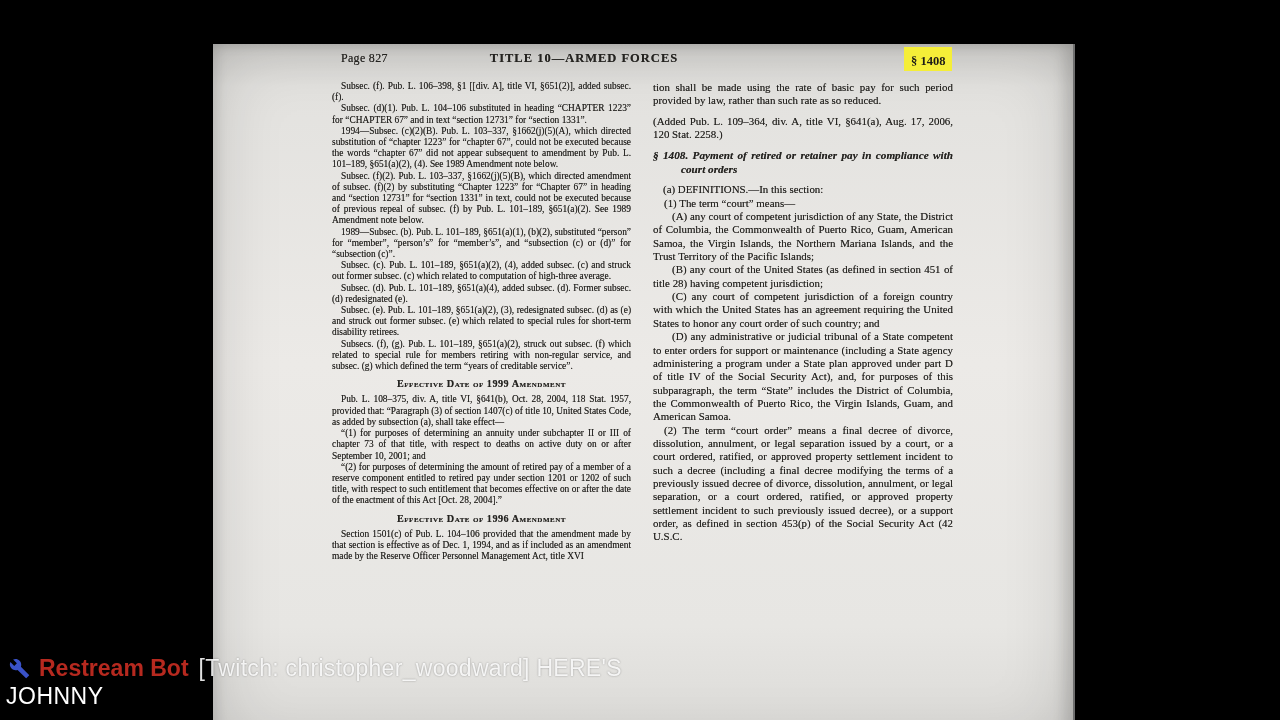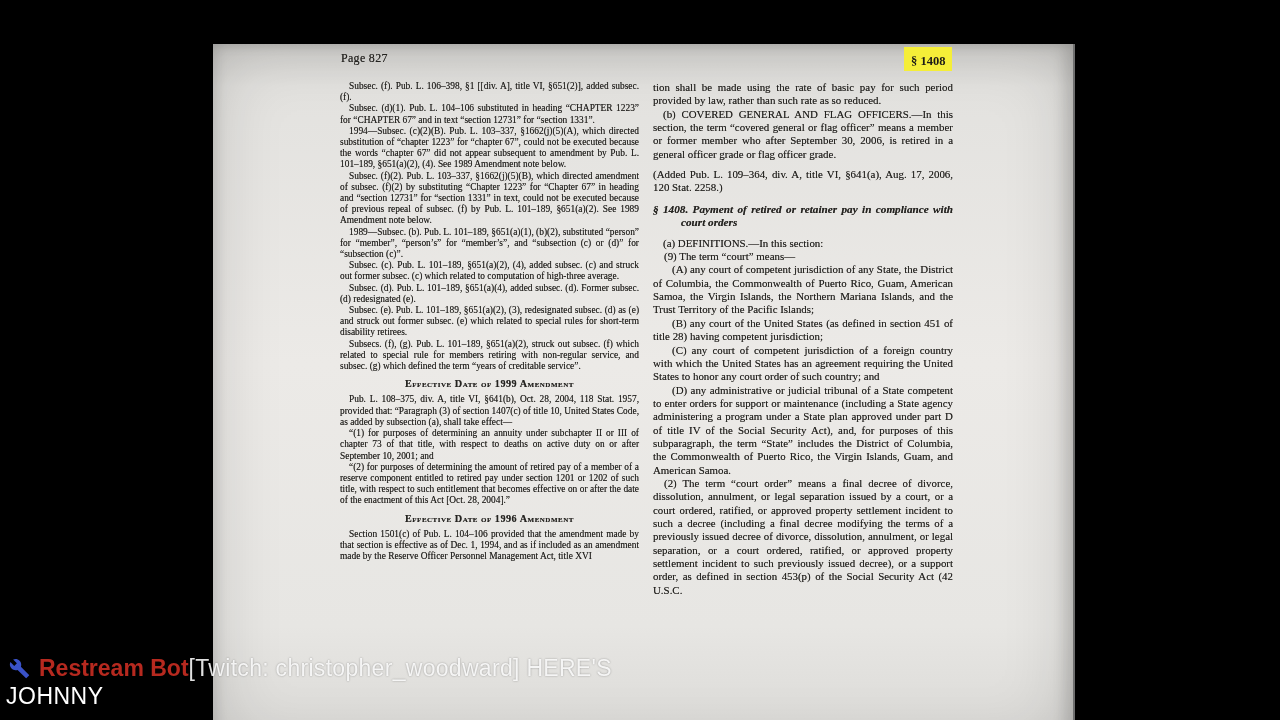--- a/index.html
+++ b/index.html
@@ -28,21 +28,21 @@
   .section-badge {
     position: absolute; left: 691px; top: 3px;
     background: #f5ee38;
     padding: 7px 7px 2px 7px;
     font-weight: 700; font-size: 12.5px;
     color: #1c1b18;
     text-shadow: none;
   }
   .col { position: absolute; top: 37px; text-align: justify; }
   .col p { margin: 0; }
-  .col-left { left: 127px; width: 299px; font-size: 9.4px; line-height: 11.2px; }
+  .col-left { left: 119px; width: 299px; font-size: 9.4px; line-height: 11.2px; }
   .col-right { left: 440px; width: 300px; font-size: 10.9px; line-height: 13.35px; }
   .np { text-indent: 9px; }
   .sub { margin-left: 10px; text-indent: 9px; }
   .note-head {
     text-align: center;
     font-variant: small-caps;
     font-size: 10.2px;
     letter-spacing: 0.5px;
     margin: 6px 0 5px 0;
     font-weight: 600;
@@ -62,31 +62,32 @@
     text-align: justify;
     font-style: italic;
   }
   .chat {
     position: absolute; left: 6px; top: 655px;
     z-index: 10;
     font-family: "Liberation Sans", "DejaVu Sans", sans-serif;
   }
   .chat-line1 { display: flex; align-items: center; height: 27px; white-space: nowrap; }
   .wrench { width: 21px; height: 21px; margin: 0 9px 0 3px; flex: 0 0 auto; }
-  .bot-name { color: #b6291f; font-weight: 700; font-size: 23px; margin-right: 0; text-shadow: 0 0 2px rgba(0,0,0,0.6); }
+  .bot-name { color: #b6291f; font-weight: 700; font-size: 23px; margin-right: 10px; text-shadow: 0 0 2px rgba(0,0,0,0.6); }
   .chat-msg { color: rgba(255,255,255,0.88); font-size: 23px; font-weight: 400; letter-spacing: 0.3px; text-shadow: 0 0 2px rgba(0,0,0,0.35); }
   .chat-line2 { color: #ffffff; font-size: 23px; font-weight: 500; margin-top: 1px; letter-spacing: 0.5px; }
 </style>
 </head>
 <body>
 
 <div class="stage">
 
   <div class="page">
     <span class="page-num">Page 827</span>
+    <span class="page-title">TITLE 10—ARMED FORCES</span>
     <span class="section-badge">§ 1408</span>
 
     <div class="col col-left">
       <p class="np">Subsec. (f). Pub. L. 106–398, §1 [[div. A], title VI, §651(2)], added subsec. (f).</p>
       <p class="np">Subsec. (d)(1). Pub. L. 104–106 substituted in heading “CHAPTER 1223” for “CHAPTER 67” and in text “section 12731” for “section 1331”.</p>
       <p class="np">1994—Subsec. (c)(2)(B). Pub. L. 103–337, §1662(j)(5)(A), which directed substitution of “chapter 1223” for “chapter 67”, could not be executed because the words “chapter 67” did not appear subsequent to amendment by Pub. L. 101–189, §651(a)(2), (4). See 1989 Amendment note below.</p>
       <p class="np">Subsec. (f)(2). Pub. L. 103–337, §1662(j)(5)(B), which directed amendment of subsec. (f)(2) by substituting “Chapter 1223” for “Chapter 67” in heading and “section 12731” for “section 1331” in text, could not be executed because of previous repeal of subsec. (f) by Pub. L. 101–189, §651(a)(2). See 1989 Amendment note below.</p>
       <p class="np">1989—Subsec. (b). Pub. L. 101–189, §651(a)(1), (b)(2), substituted “person” for “member”, “person’s” for “member’s”, and “subsection (c) or (d)” for “subsection (c)”.</p>
       <p class="np">Subsec. (c). Pub. L. 101–189, §651(a)(2), (4), added subsec. (c) and struck out former subsec. (c) which related to computation of high-three average.</p>
       <p class="np">Subsec. (d). Pub. L. 101–189, §651(a)(4), added subsec. (d). Former subsec. (d) redesignated (e).</p>
@@ -95,25 +96,24 @@
       <div class="note-head">Effective Date of 1999 Amendment</div>
       <p class="np">Pub. L. 108–375, div. A, title VI, §641(b), Oct. 28, 2004, 118 Stat. 1957, provided that: “Paragraph (3) of section 1407(c) of title 10, United States Code, as added by subsection (a), shall take effect—</p>
       <p class="sub">“(1) for purposes of determining an annuity under subchapter II or III of chapter 73 of that title, with respect to deaths on active duty on or after September 10, 2001; and</p>
       <p class="sub">“(2) for purposes of determining the amount of retired pay of a member of a reserve component entitled to retired pay under section 1201 or 1202 of such title, with respect to such entitlement that becomes effective on or after the date of the enactment of this Act [Oct. 28, 2004].”</p>
       <div class="note-head">Effective Date of 1996 Amendment</div>
       <p class="np">Section 1501(c) of Pub. L. 104–106 provided that the amendment made by that section is effective as of Dec. 1, 1994, and as if included as an amendment made by the Reserve Officer Personnel Management Act, title XVI</p>
     </div>
 
     <div class="col col-right">
       <p class="cont">tion shall be made using the rate of basic pay for such period provided by law, rather than such rate as so reduced.</p>
-      <p class="p1">(b) COVERED GENERAL AND FLAG OFFICERS.—In this section, the term “covered general or flag officer” means a member or former member who after September 30, 2006, is retired in a general officer grade or flag officer grade.</p>
       <p class="source">(Added Pub. L. 109–364, div. A, title VI, §641(a), Aug. 17, 2006, 120 Stat. 2258.)</p>
       <div class="section-head">§ 1408. Payment of retired or retainer pay in compliance with court orders</div>
       <p class="p1">(a) DEFINITIONS.—In this section:</p>
-      <p class="p2">(9) The term “court” means—</p>
+      <p class="p2">(1) The term “court” means—</p>
       <p class="p3">(A) any court of competent jurisdiction of any State, the District of Columbia, the Commonwealth of Puerto Rico, Guam, American Samoa, the Virgin Islands, the Northern Mariana Islands, and the Trust Territory of the Pacific Islands;</p>
       <p class="p3">(B) any court of the United States (as defined in section 451 of title 28) having competent jurisdiction;</p>
       <p class="p3">(C) any court of competent jurisdiction of a foreign country with which the United States has an agreement requiring the United States to honor any court order of such country; and</p>
       <p class="p3">(D) any administrative or judicial tribunal of a State competent to enter orders for support or maintenance (including a State agency administering a program under a State plan approved under part D of title IV of the Social Security Act), and, for purposes of this subparagraph, the term “State” includes the District of Columbia, the Commonwealth of Puerto Rico, the Virgin Islands, Guam, and American Samoa.</p>
       <p class="p2">(2) The term “court order” means a final decree of divorce, dissolution, annulment, or legal separation issued by a court, or a court ordered, ratified, or approved property settlement incident to such a decree (including a final decree modifying the terms of a previously issued decree of divorce, dissolution, annulment, or legal separation, or a court ordered, ratified, or approved property settlement incident to such previously issued decree), or a support order, as defined in section 453(p) of the Social Security Act (42 U.S.C.</p>
     </div>
   </div>
 
   <div class="chat">
     <div class="chat-line1">

